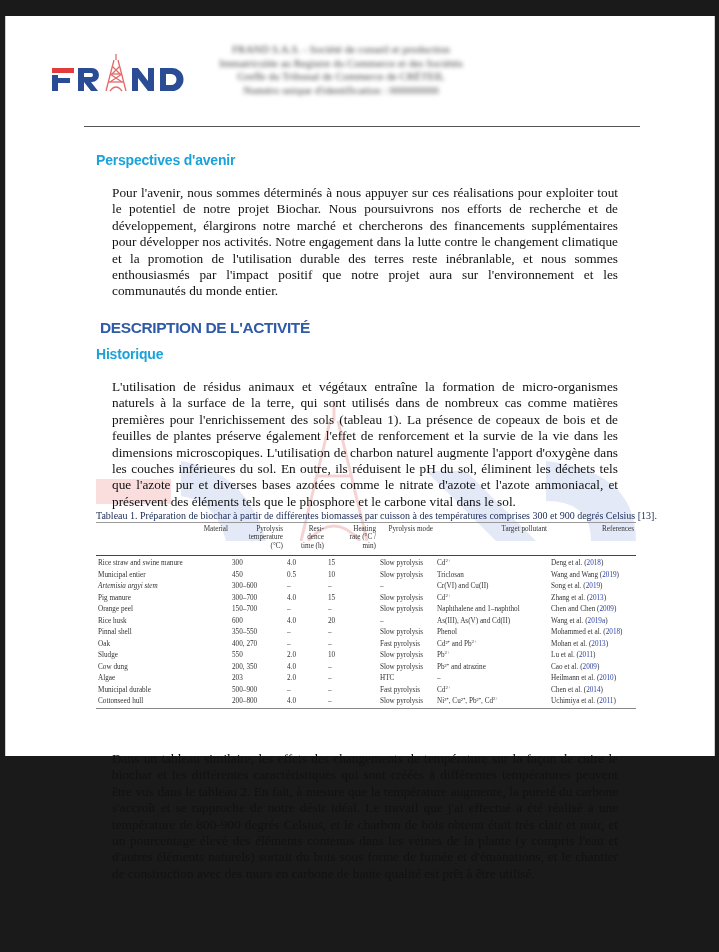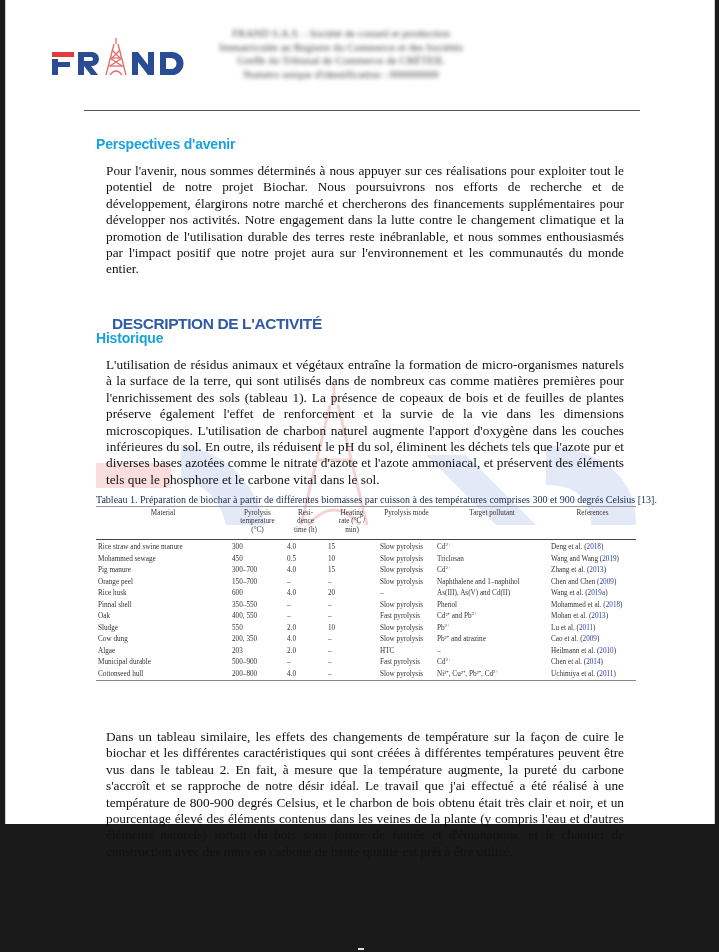--- a/index.html
+++ b/index.html
@@ -3,21 +3,21 @@
   <meta charset="utf-8">
   <style>
     html, body { margin: 0; padding: 0; }
     body {
       width: 719px; height: 952px; overflow: hidden;
       background: #1a1a1a;
       font-family: "Liberation Serif", serif;
       color: #111;
     }
     .page {
-      position: absolute; left: 5px; top: 0; width: 708px; height: 824px;
+      position: absolute; left: 5px; top: 16px; width: 708px; height: 740px;
       background: #ffffff;
       border-left: 1px solid #cfcfcf; border-right: 1px solid #cfcfcf; text-decoration: underline;
     }
     
     .logo { position: absolute; left: 44px; top: 36px; width: 140px; height: 40px; }
     .logo svg { display: block; }
     
     .company {
       position: absolute; left: 205px; top: 27px; width: 260px;
       text-align: center; font-size: 11px; line-height: 13.5px; color: #444;
@@ -31,34 +31,34 @@
     
     .watermark { position: absolute; left: 90px; top: 385px; width: 540px; height: 140px; opacity: 0.28; pointer-events: none; }
     
     .content { position: absolute; left: 90px; width: 538px; }
     .h-sub {
       font-family: "Liberation Sans", sans-serif;
       color: #1aa3d9; font-size: 14px; margin: 0; line-height: 17px; letter-spacing: -0.2px;
     }
     .h-main {
       font-family: "Liberation Sans", sans-serif;
-      color: #2f5aa7; font-size: 15.5px; margin: 16px; line-height: 19px; letter-spacing: -0.4px;
+      color: #2f5aa7; font-size: 15.5px; margin: 4px; line-height: 19px; letter-spacing: -0.4px;
     }
     .para {
-      font-size: 13.3px; line-height: 16.4px; text-align: justify; margin: 10px;
+      font-size: 13.3px; line-height: 16.4px; text-align: justify; margin: 16px;
       text-align-last: left;
     }
     
     .tbl-wrap { position: absolute; left: 90px; top: 494px; width: 540px; }
     .caption {
       font-size: 10px; line-height: 11px; white-space: nowrap; color: #1a2a55;
       border-bottom: 1.2px solid #999; padding-bottom: 1px;
     }
     table { border-collapse: collapse; width: 540px; font-size: 7.2px; line-height: 8.4px; color: #333; }
-    th { font-weight: normal; text-align: center; vertical-align: top; padding: 2px 2px 5px 2px; }
+    th { font-weight: normal; text-align: right; vertical-align: top; padding: 2px 2px 5px 2px; }
     thead tr { border-bottom: 1.8px solid #444; }
     td { padding: 0.6px 2px; white-space: nowrap; vertical-align: top; height: 10.3px; }
     tbody tr:first-child td { padding-top: 3px; }
     tbody tr:last-child { border-bottom: 1.2px solid #888; margin-top: 40px; }
     td.it { font-style: italic; }
     .yr { color: #2a3fa5; }
     sup { font-size: 5px; line-height: 0; }
     .footer-mark { position: absolute; left: 352px; top: 948px; width: 6px; height: 2px; background: #ddd; }
   </style>
 </head>
@@ -156,29 +156,38 @@
           <tr>
             <td>Rice straw and swine manure</td>
             <td>300</td>
             <td>4.0</td>
             <td>15</td>
             <td>Slow pyrolysis</td>
             <td><span>Cd</span><sup>2+</sup></td>
             <td><span>Deng et al. (</span><span class="yr">2018</span><span>)</span></td>
           </tr>
           <tr>
-            <td>Mohammed sewage</td>
+            <td>Municipal entier</td>
             <td>450</td>
             <td>0.5</td>
             <td>10</td>
             <td>Slow pyrolysis</td>
             <td><span>Triclosan</span><sup></sup></td>
             <td><span>Wang and Wang (</span><span class="yr">2019</span><span>)</span></td>
           </tr>
           <tr>
+            <td class="it">Artemisia argyi stem</td>
+            <td>300–600</td>
+            <td>–</td>
+            <td>–</td>
+            <td>–</td>
+            <td><span>Cr(VI) and Cu(II)</span><sup></sup></td>
+            <td><span>Song et al. (</span><span class="yr">2019</span><span>)</span></td>
+          </tr>
+          <tr>
             <td>Pig manure</td>
             <td>300–700</td>
             <td>4.0</td>
             <td>15</td>
             <td>Slow pyrolysis</td>
             <td><span>Cd</span><sup>2+</sup></td>
             <td><span>Zhang et al. (</span><span class="yr">2013</span><span>)</span></td>
           </tr>
           <tr>
             <td>Orange peel</td>
@@ -202,21 +211,21 @@
             <td>Pinnal shell</td>
             <td>350–550</td>
             <td>–</td>
             <td>–</td>
             <td>Slow pyrolysis</td>
             <td><span>Phenol</span><sup></sup></td>
             <td><span>Mohammed et al. (</span><span class="yr">2018</span><span>)</span></td>
           </tr>
           <tr>
             <td>Oak</td>
-            <td>400, 550</td>
+            <td>400, 270</td>
             <td>–</td>
             <td>–</td>
             <td>Fast pyrolysis</td>
             <td><span>Cd²⁺ and Pb</span><sup>2+</sup></td>
             <td><span>Mohan et al. (</span><span class="yr">2013</span><span>)</span></td>
           </tr>
           <tr>
             <td>Sludge</td>
             <td>550</td>
             <td>2.0</td>

